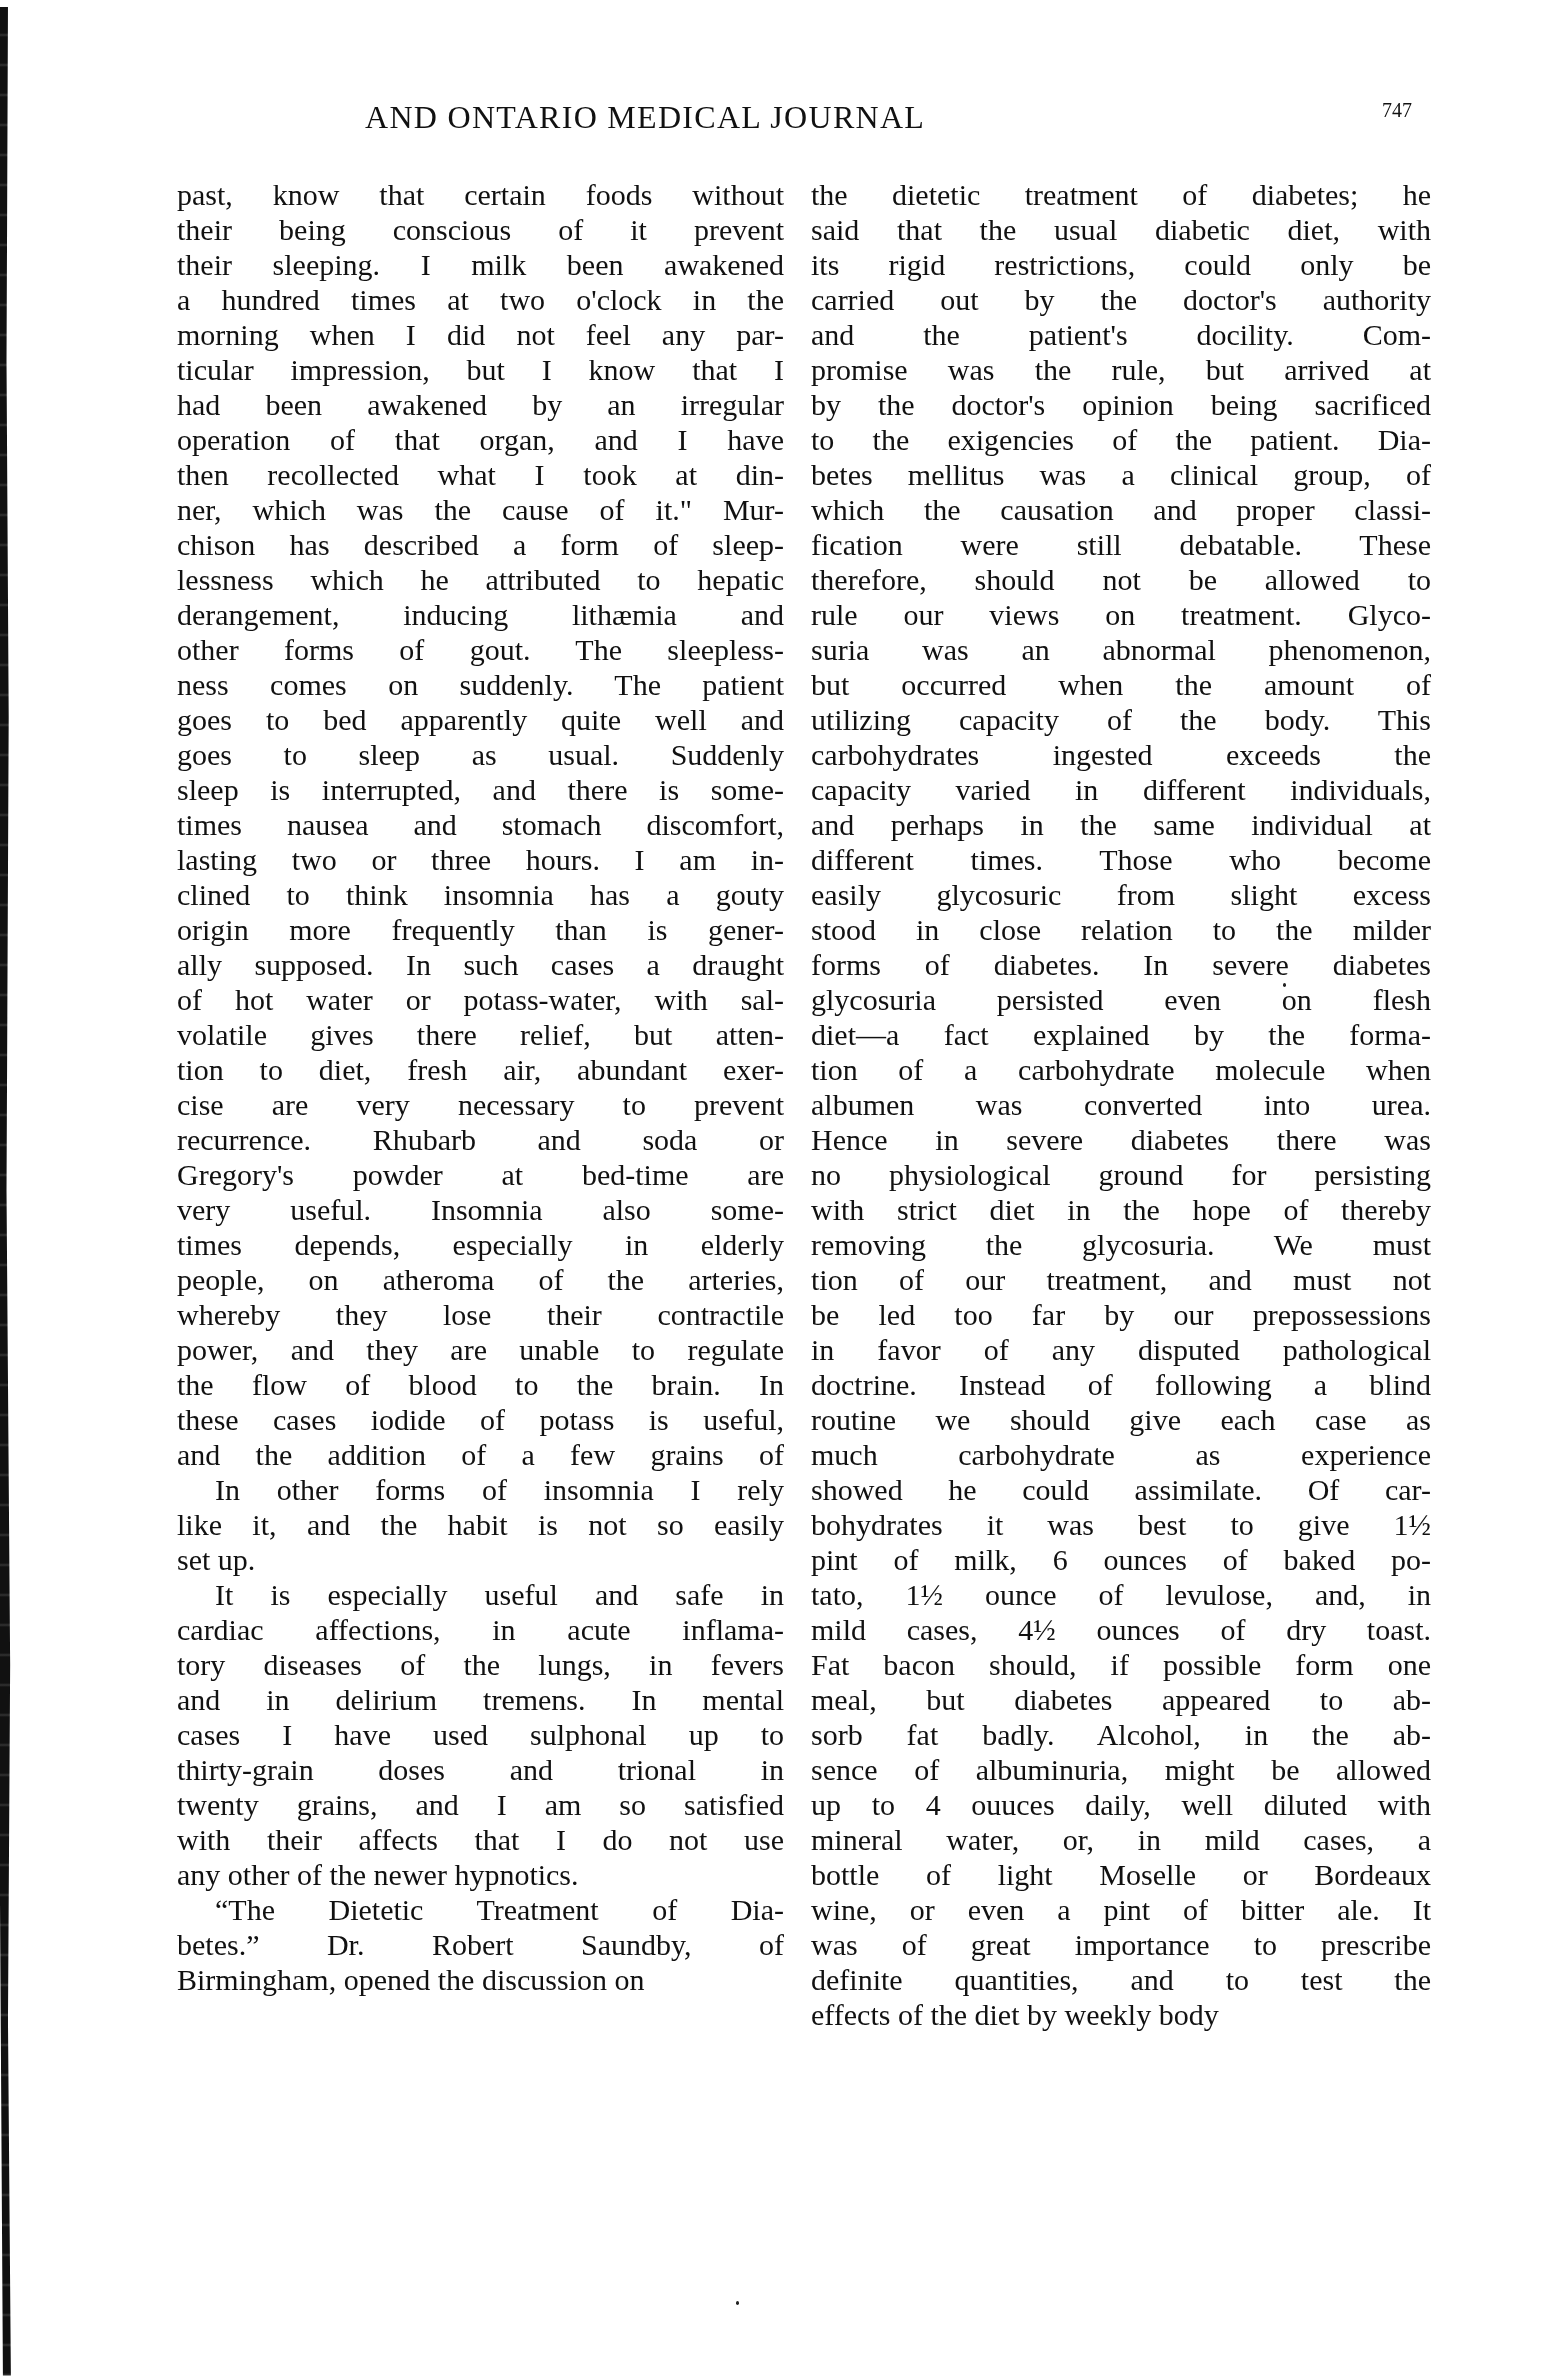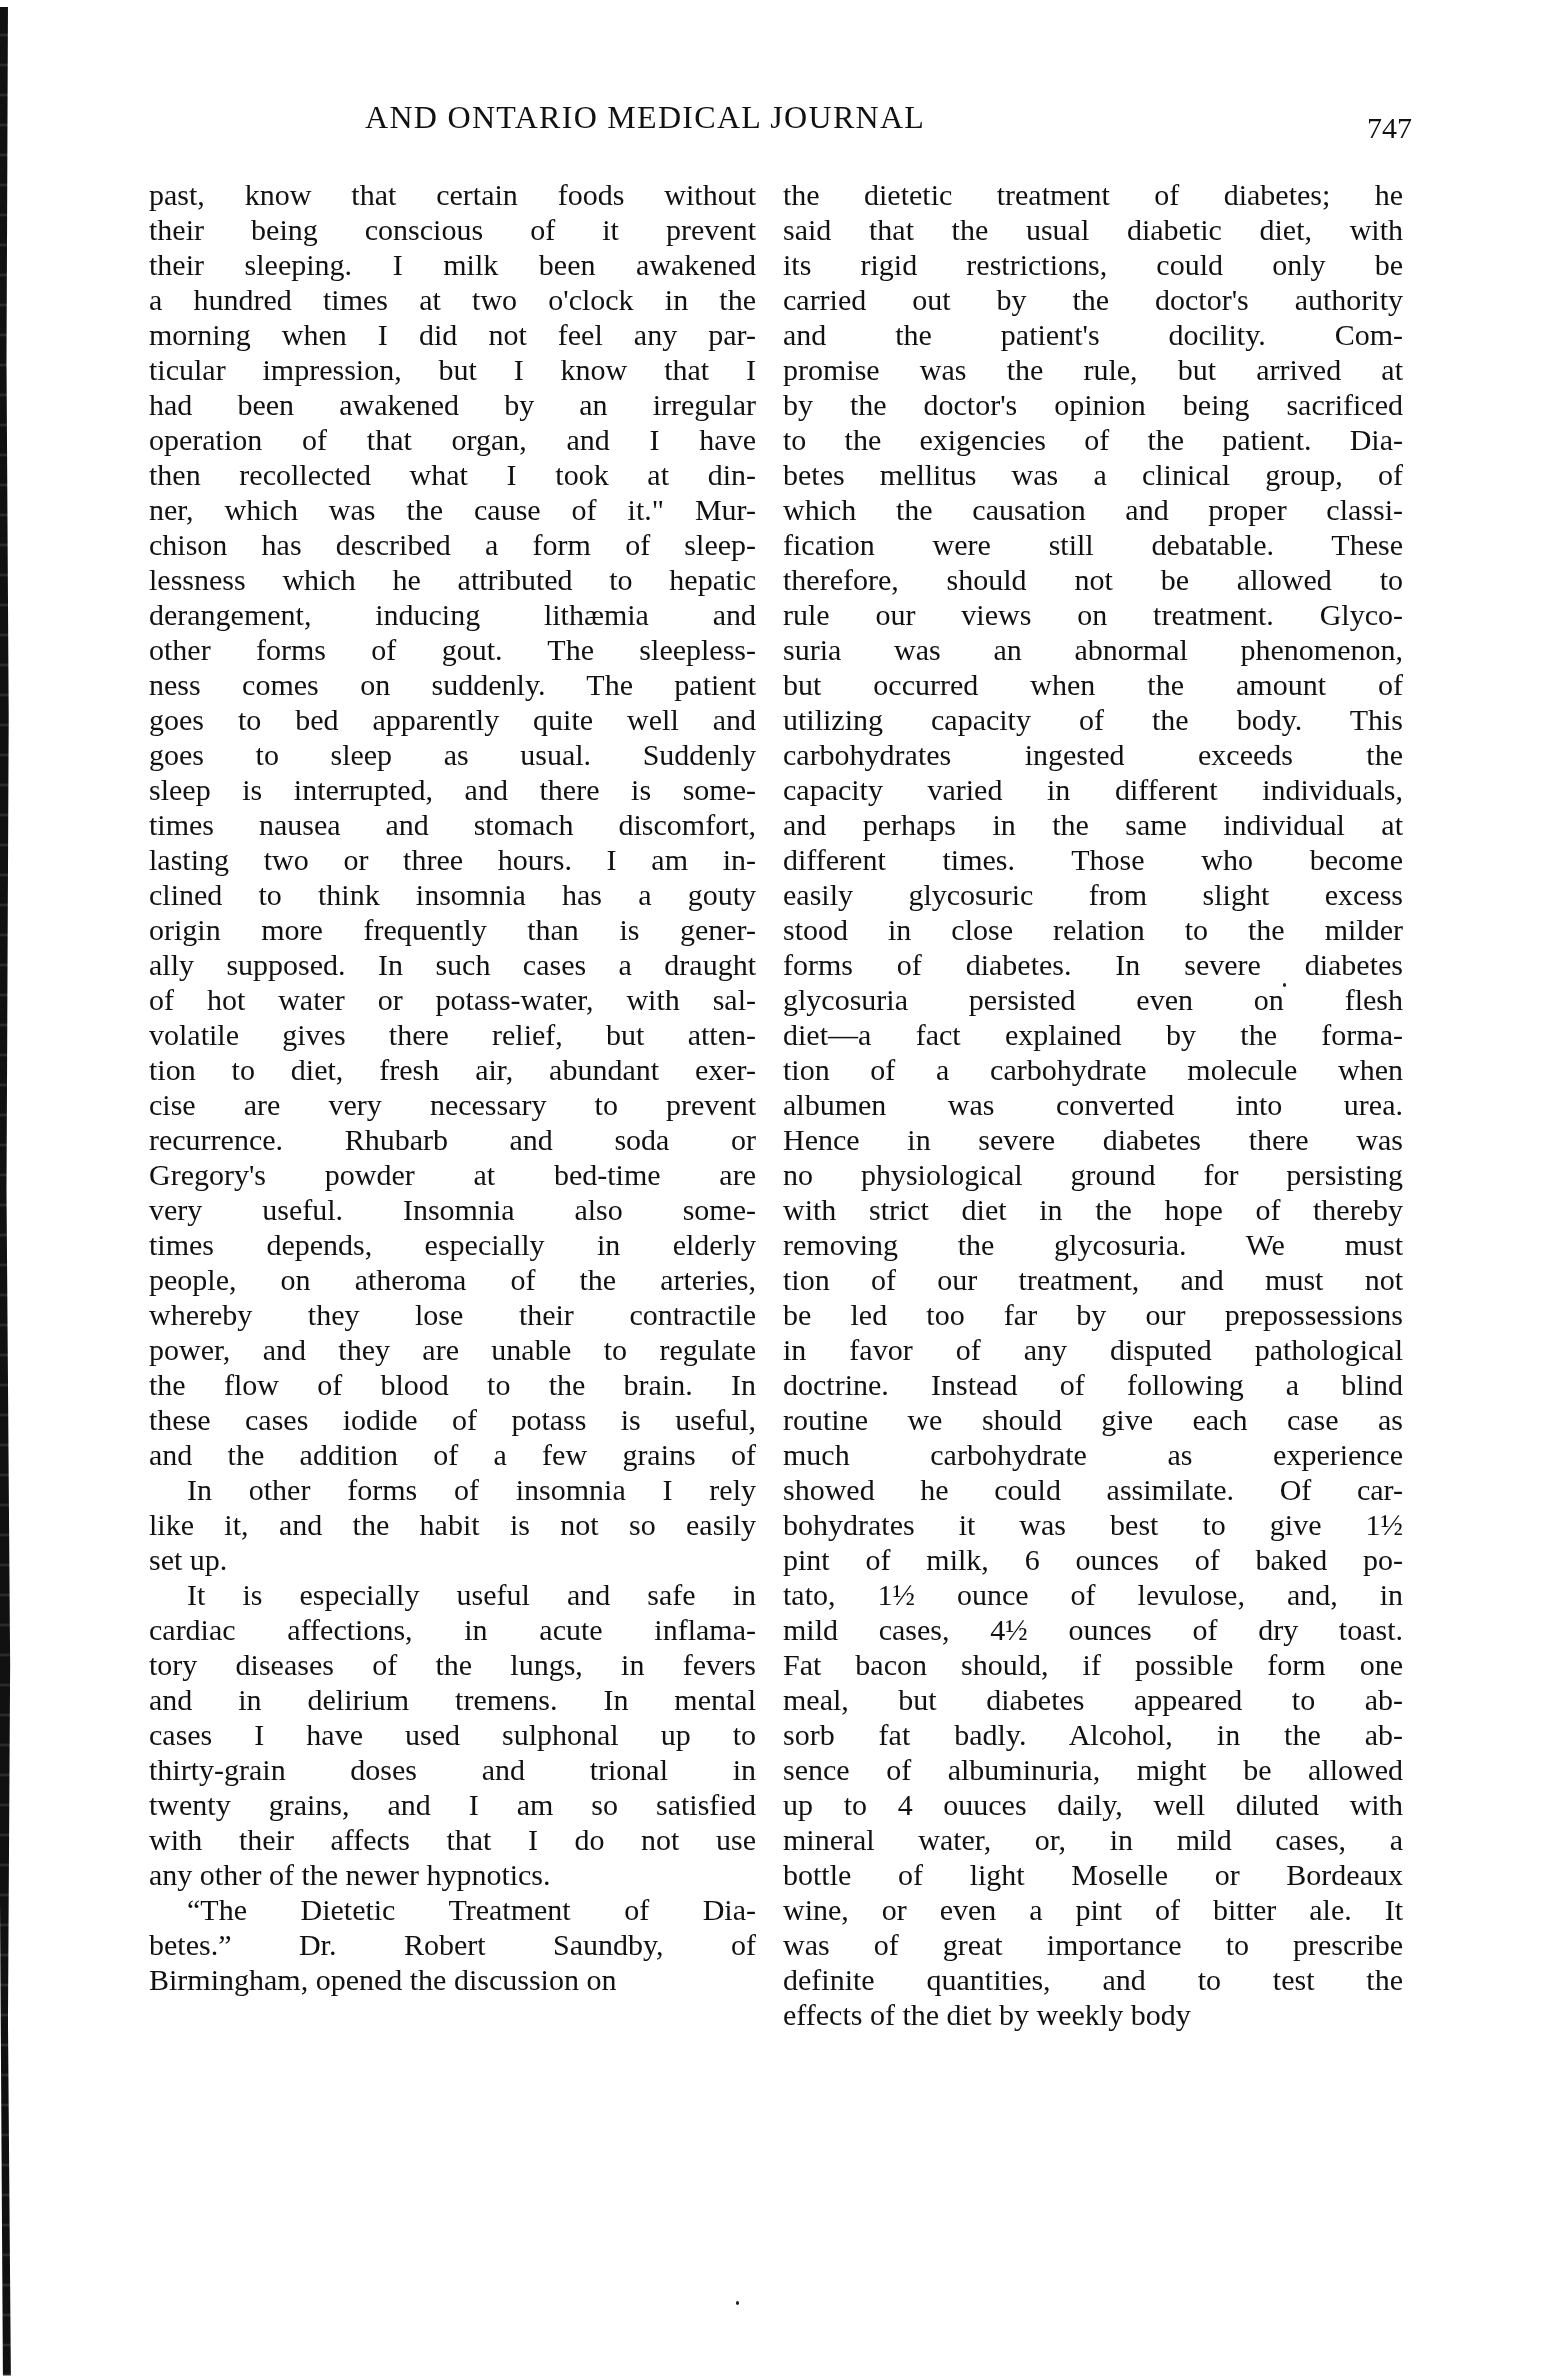--- a/index.html
+++ b/index.html
@@ -13,25 +13,25 @@
     clip-path: polygon(0 0, 55% 0, 45% 15%, 60% 30%, 45% 50%, 70% 70%, 55% 85%, 75% 100%, 20% 100%, 0 80%);
   }
   .header {
     position: absolute; top: 99px; left: 356px; width: 1056px; height: 53px;
   }
   .header .title {
     position: absolute; left: 9px; top: 0; font-size: 32px; letter-spacing: 1.3px;
     font-family: "Liberation Serif", serif;
   }
   .header .page-num {
-    position: absolute; right: 0; top: 12px; font-size: 30px;
+    position: absolute; right: 0; top: 0; font-size: 20px;
   }
   .column {
     position: absolute; top: 177px; width: 607px;
-    font-size: 30px; line-height: 35px;
+    font-size: 30px; line-height: 35px; margin-left: 28px;
   }
   .col-left { left: 149px; }
   .col-right { left: 783px; width: 620px; }
   .line {
     display: block; white-space: nowrap; text-align: justify; text-align-last: justify;
     height: 35px; overflow: visible;
   }
   .line.last { text-align-last: left; }
   .line.indent { padding-left: 38px; }
   .stray-dot { position: absolute; width: 3.3px; height: 4px; background: #222; border-radius: 50%; }

